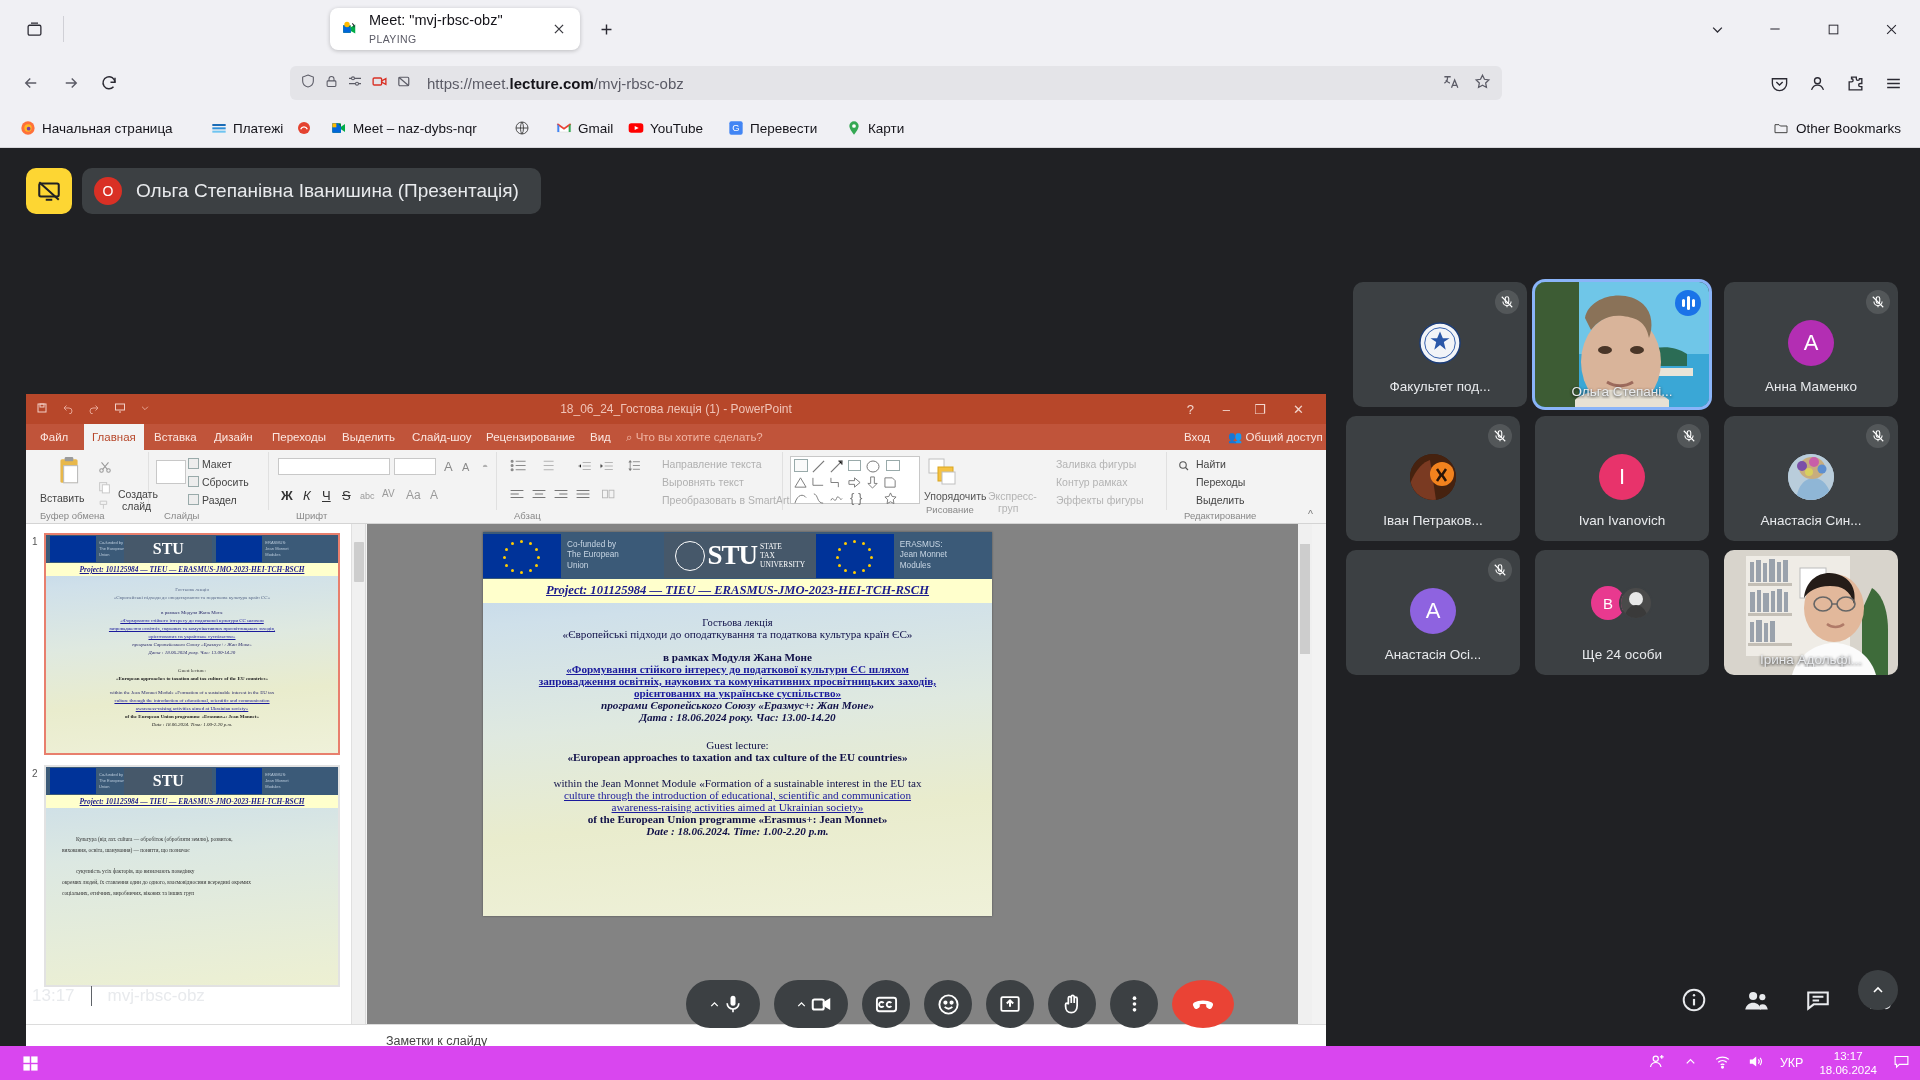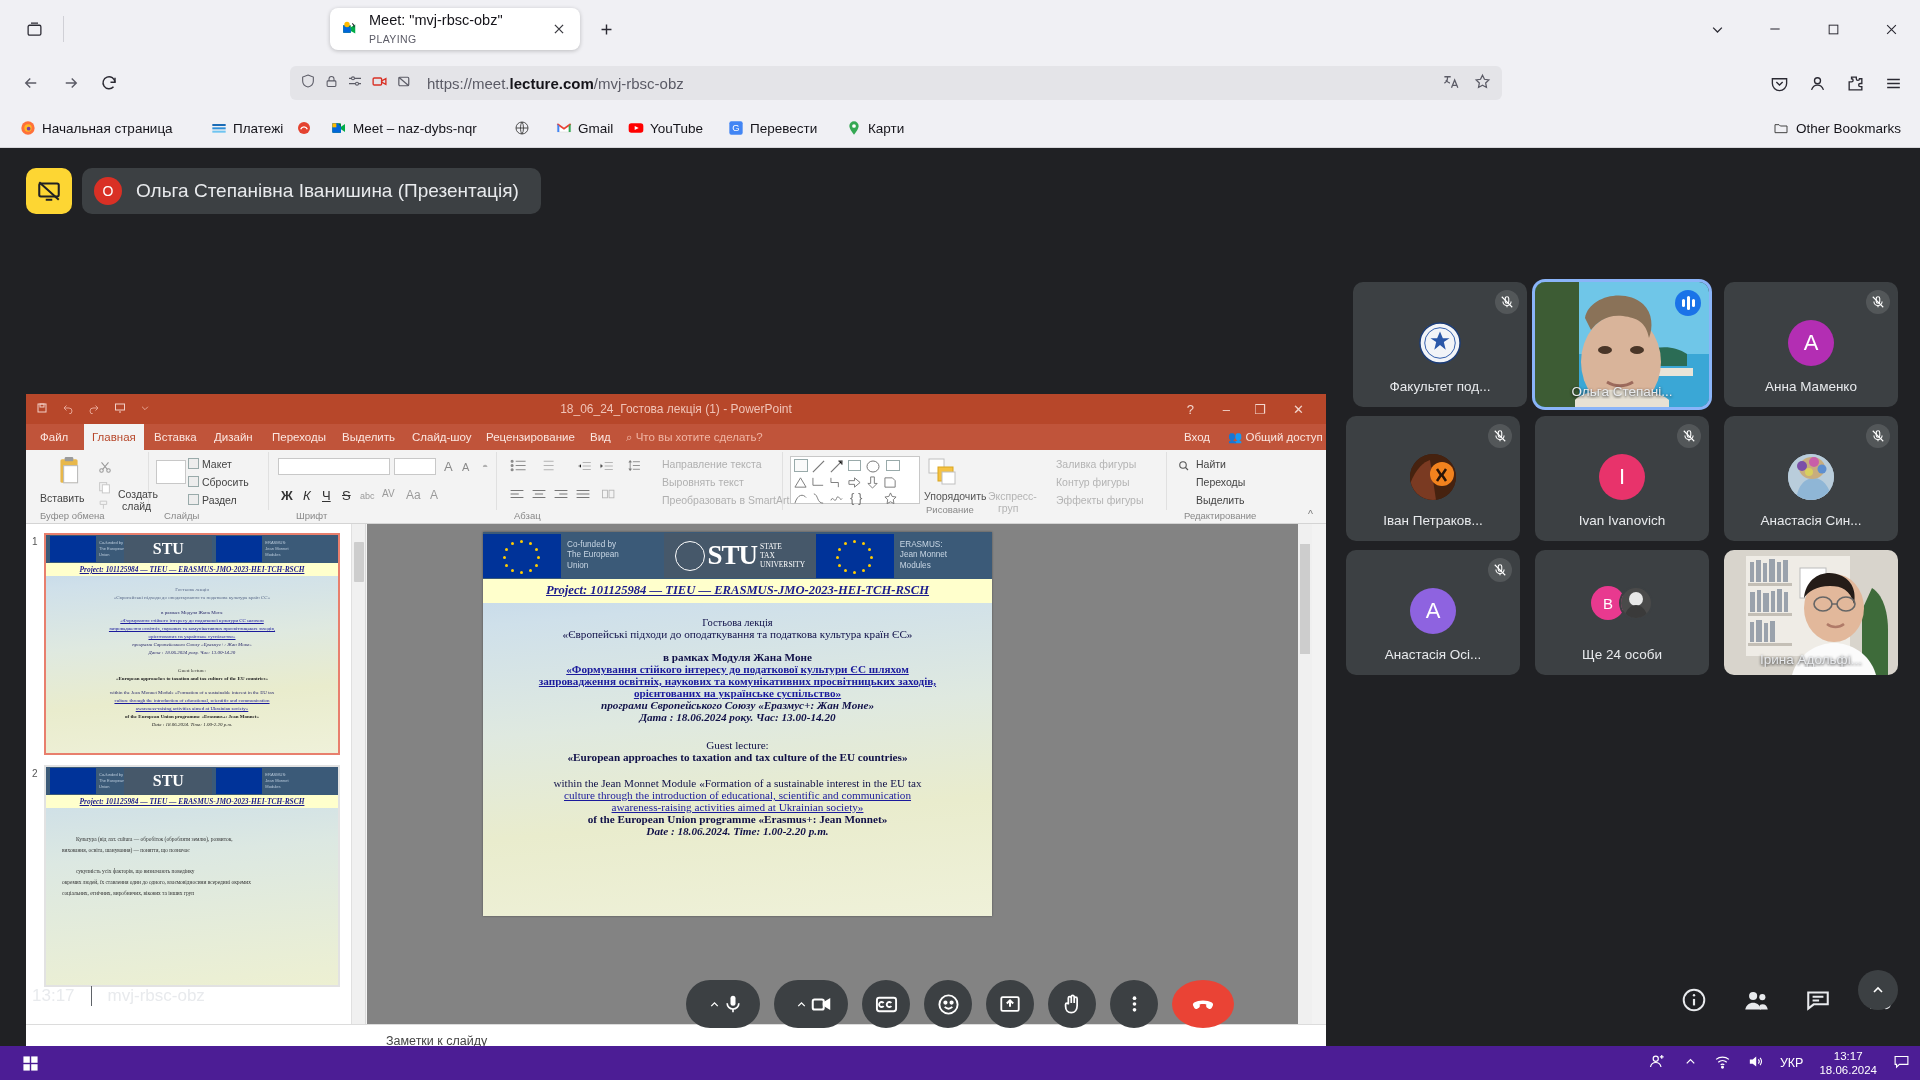--- a/index.html
+++ b/index.html
@@ -210,21 +210,21 @@
     display:flex; align-items:center; justify-content:center; color:#fff;
   }
   .cbtn.wide { width:74px; border-radius:24px; gap:2px; padding-left:4px; }
   .cbtn.hangup { width:62px; background:#ea4335; }
   .rightact { position:absolute; right:26px; top:28px; display:flex; align-items:center; gap:34px; color:#e8eaed; }
   .rightact .ra { position:relative; width:28px; height:28px; display:flex; align-items:center; justify-content:center; }
   .chev-up { position:absolute; right:22px; top:12px; width:40px; height:40px; border-radius:50%;
              background:#3c4043; display:flex; align-items:center; justify-content:center; color:#fff; }
 
   
-  .taskbar { position:absolute; left:0; top:1046px; width:1920px; height:34px; background:#4c1d95; }
+  .taskbar { position:absolute; left:0; top:1046px; width:1920px; height:34px; background:#d946ef; }
   .tb-item { position:absolute; top:0; height:34px; display:flex; align-items:center; justify-content:center; }
   .tb-app { width:52px; height:34px; position:relative; }
   .tb-right { position:absolute; right:0; top:0; height:34px; display:flex; align-items:center; gap:16px; padding-right:10px; color:#fff; }
   .tb-clock { font-size:11.5px; line-height:14px; text-align:center; color:#fff; }
   .tb-lang { font-size:12.5px; color:#fff; }
 </style>
 </head>
 <body>
 
 <div id="root">
@@ -711,21 +711,21 @@
           <svg width="30" height="30" viewBox="0 0 30 30">
               <rect x="1" y="1" width="15" height="14" fill="#fff" stroke="#c0c0c0"></rect>
               <rect x="10" y="9" width="15" height="14" fill="#f5c243" stroke="#d9a521"></rect>
               <rect x="14" y="14" width="13" height="12" fill="#fff" stroke="#c0c0c0"></rect>
             </svg>
         </div>
         <div class="rb-txt" style="left:898px;top:40px;color:#555">Упорядочить</div>
         <div class="rb-txt" style="left:962px;top:40px;color:#b4b4b4">Экспресс-</div>
         <div class="rb-txt" style="left:972px;top:52px;color:#b4b4b4">груп</div>
         <div class="rb-txt" style="left:1030px;top:8px;color:#b4b4b4">Заливка фигуры</div>
-        <div class="rb-txt" style="left:1030px;top:26px;color:#b4b4b4">Контур фигуры</div>
+        <div class="rb-txt" style="left:1030px;top:26px;color:#b4b4b4">Контур рамках</div>
         <div class="rb-txt" style="left:1030px;top:44px;color:#b4b4b4">Эффекты фигуры</div>
         <div class="rb-lbl" style="left:900px;top:54px">Рисование</div>
         <div class="rb-sep" style="left:1140px"></div>
 
         <div class="rb-txt" style="left:1170px;top:8px;color:#444">Найти</div>
         <div class="rb-txt" style="left:1170px;top:26px;color:#444">Переходы</div>
         <div class="rb-txt" style="left:1170px;top:44px;color:#444">Выделить</div>
         <div class="rb-ico" style="left:1152px;top:8px"><svg width="12" height="12" viewBox="0 0 24 24" stroke="#555" stroke-width="2.2" fill="none">
               <circle cx="10" cy="10" r="6.5"></circle>
               <path d="M15 15l5 5"></path>

